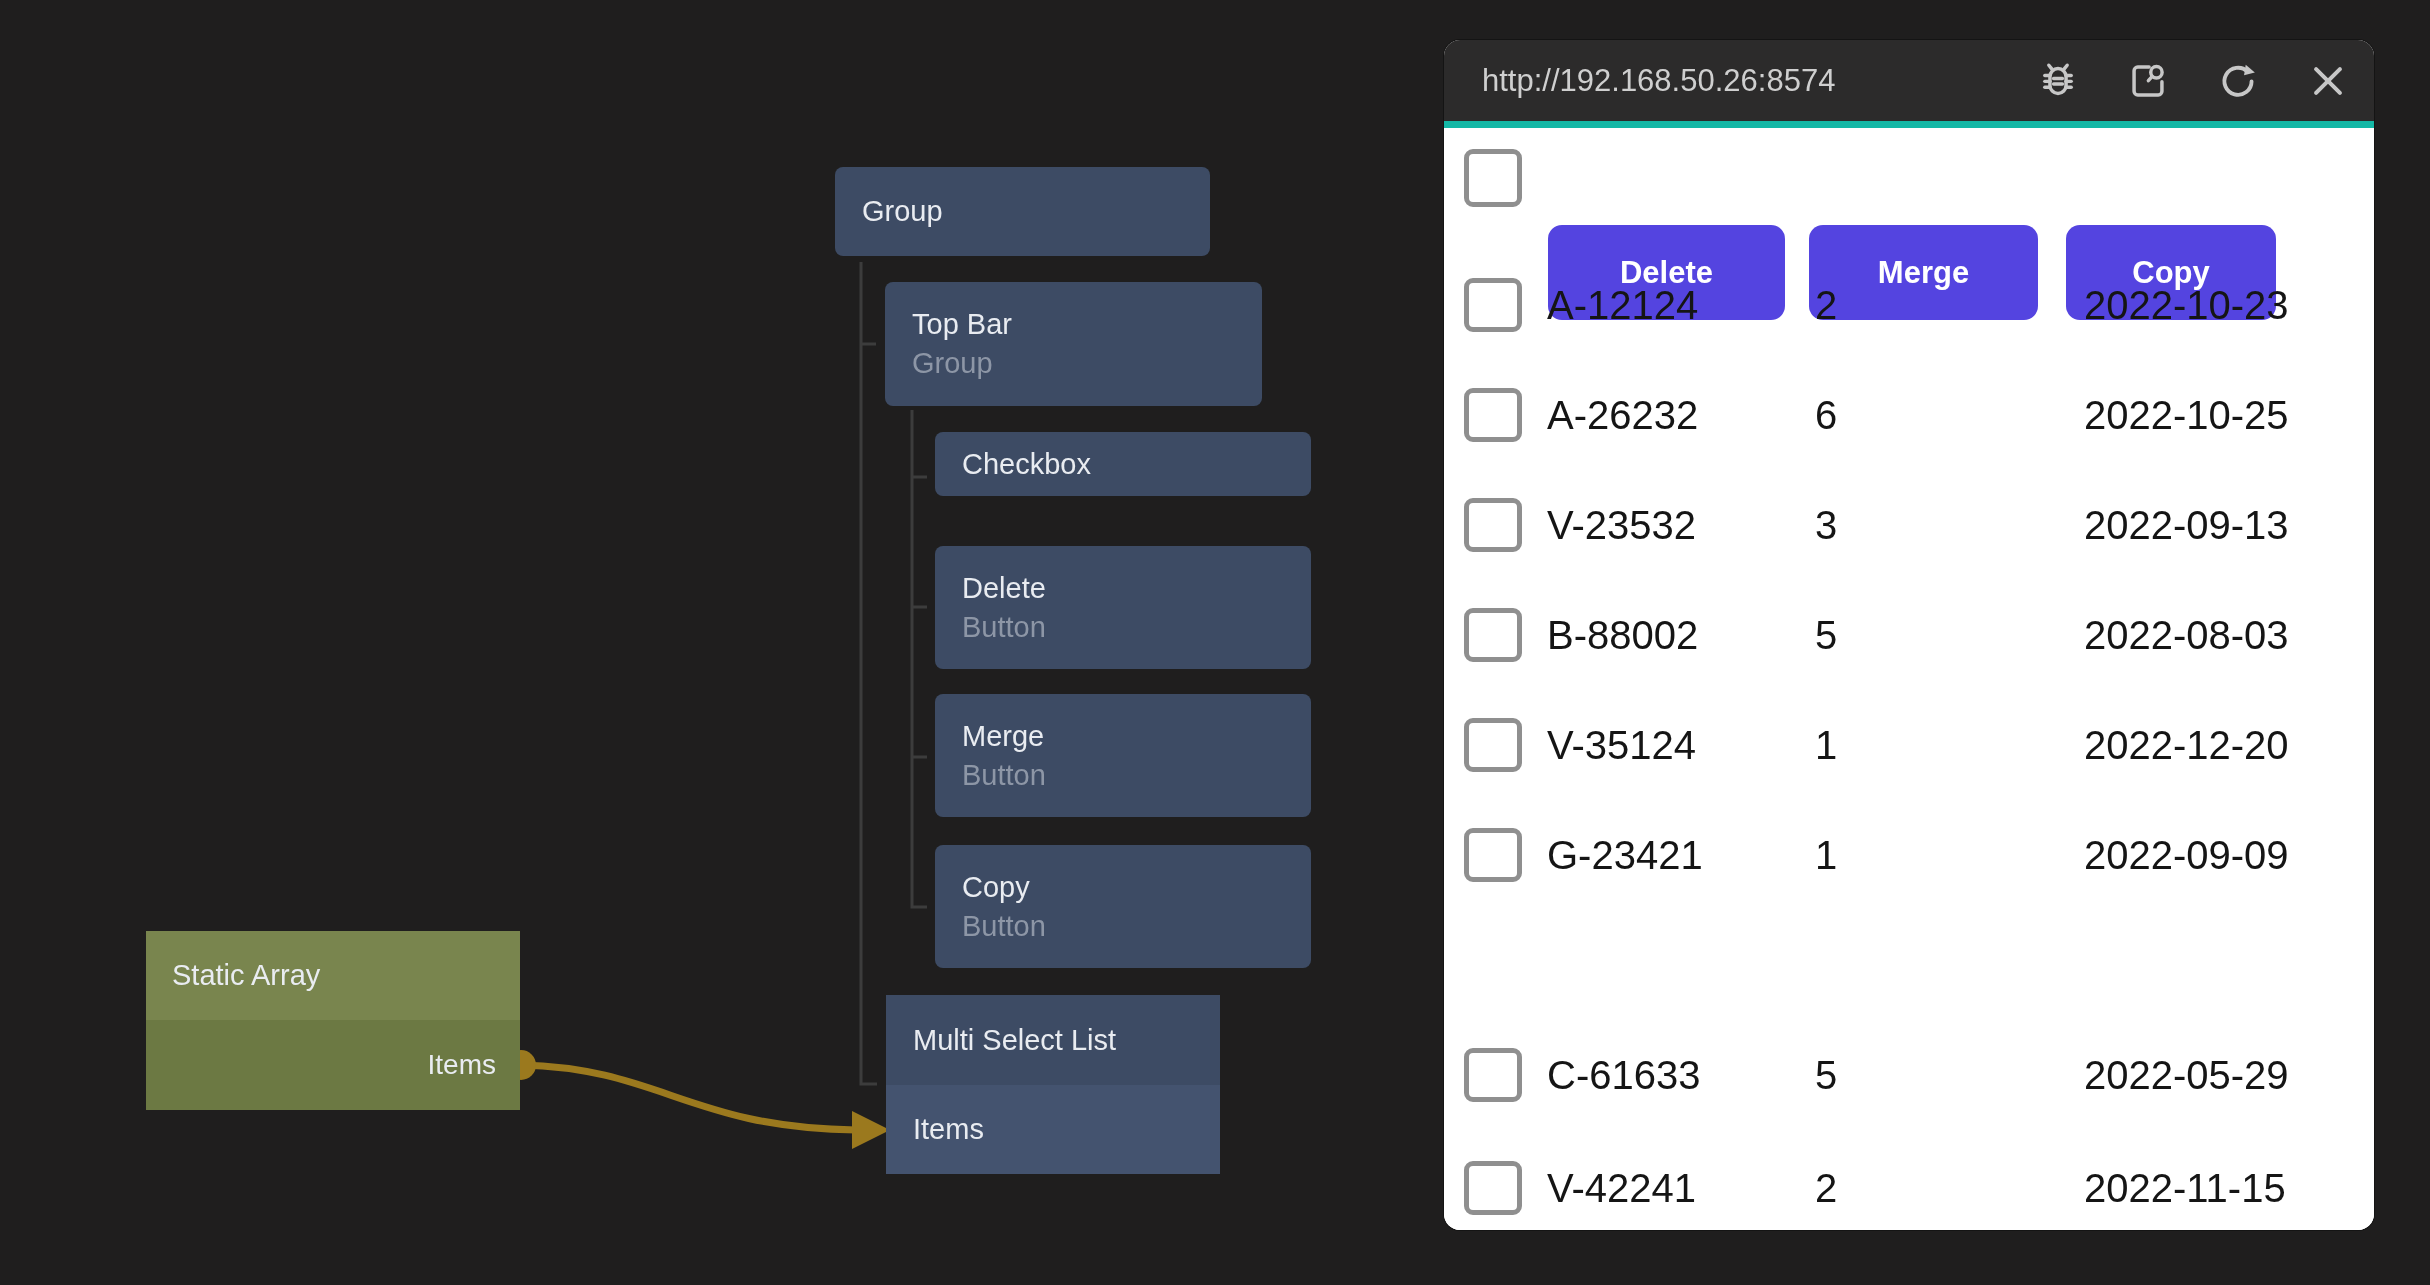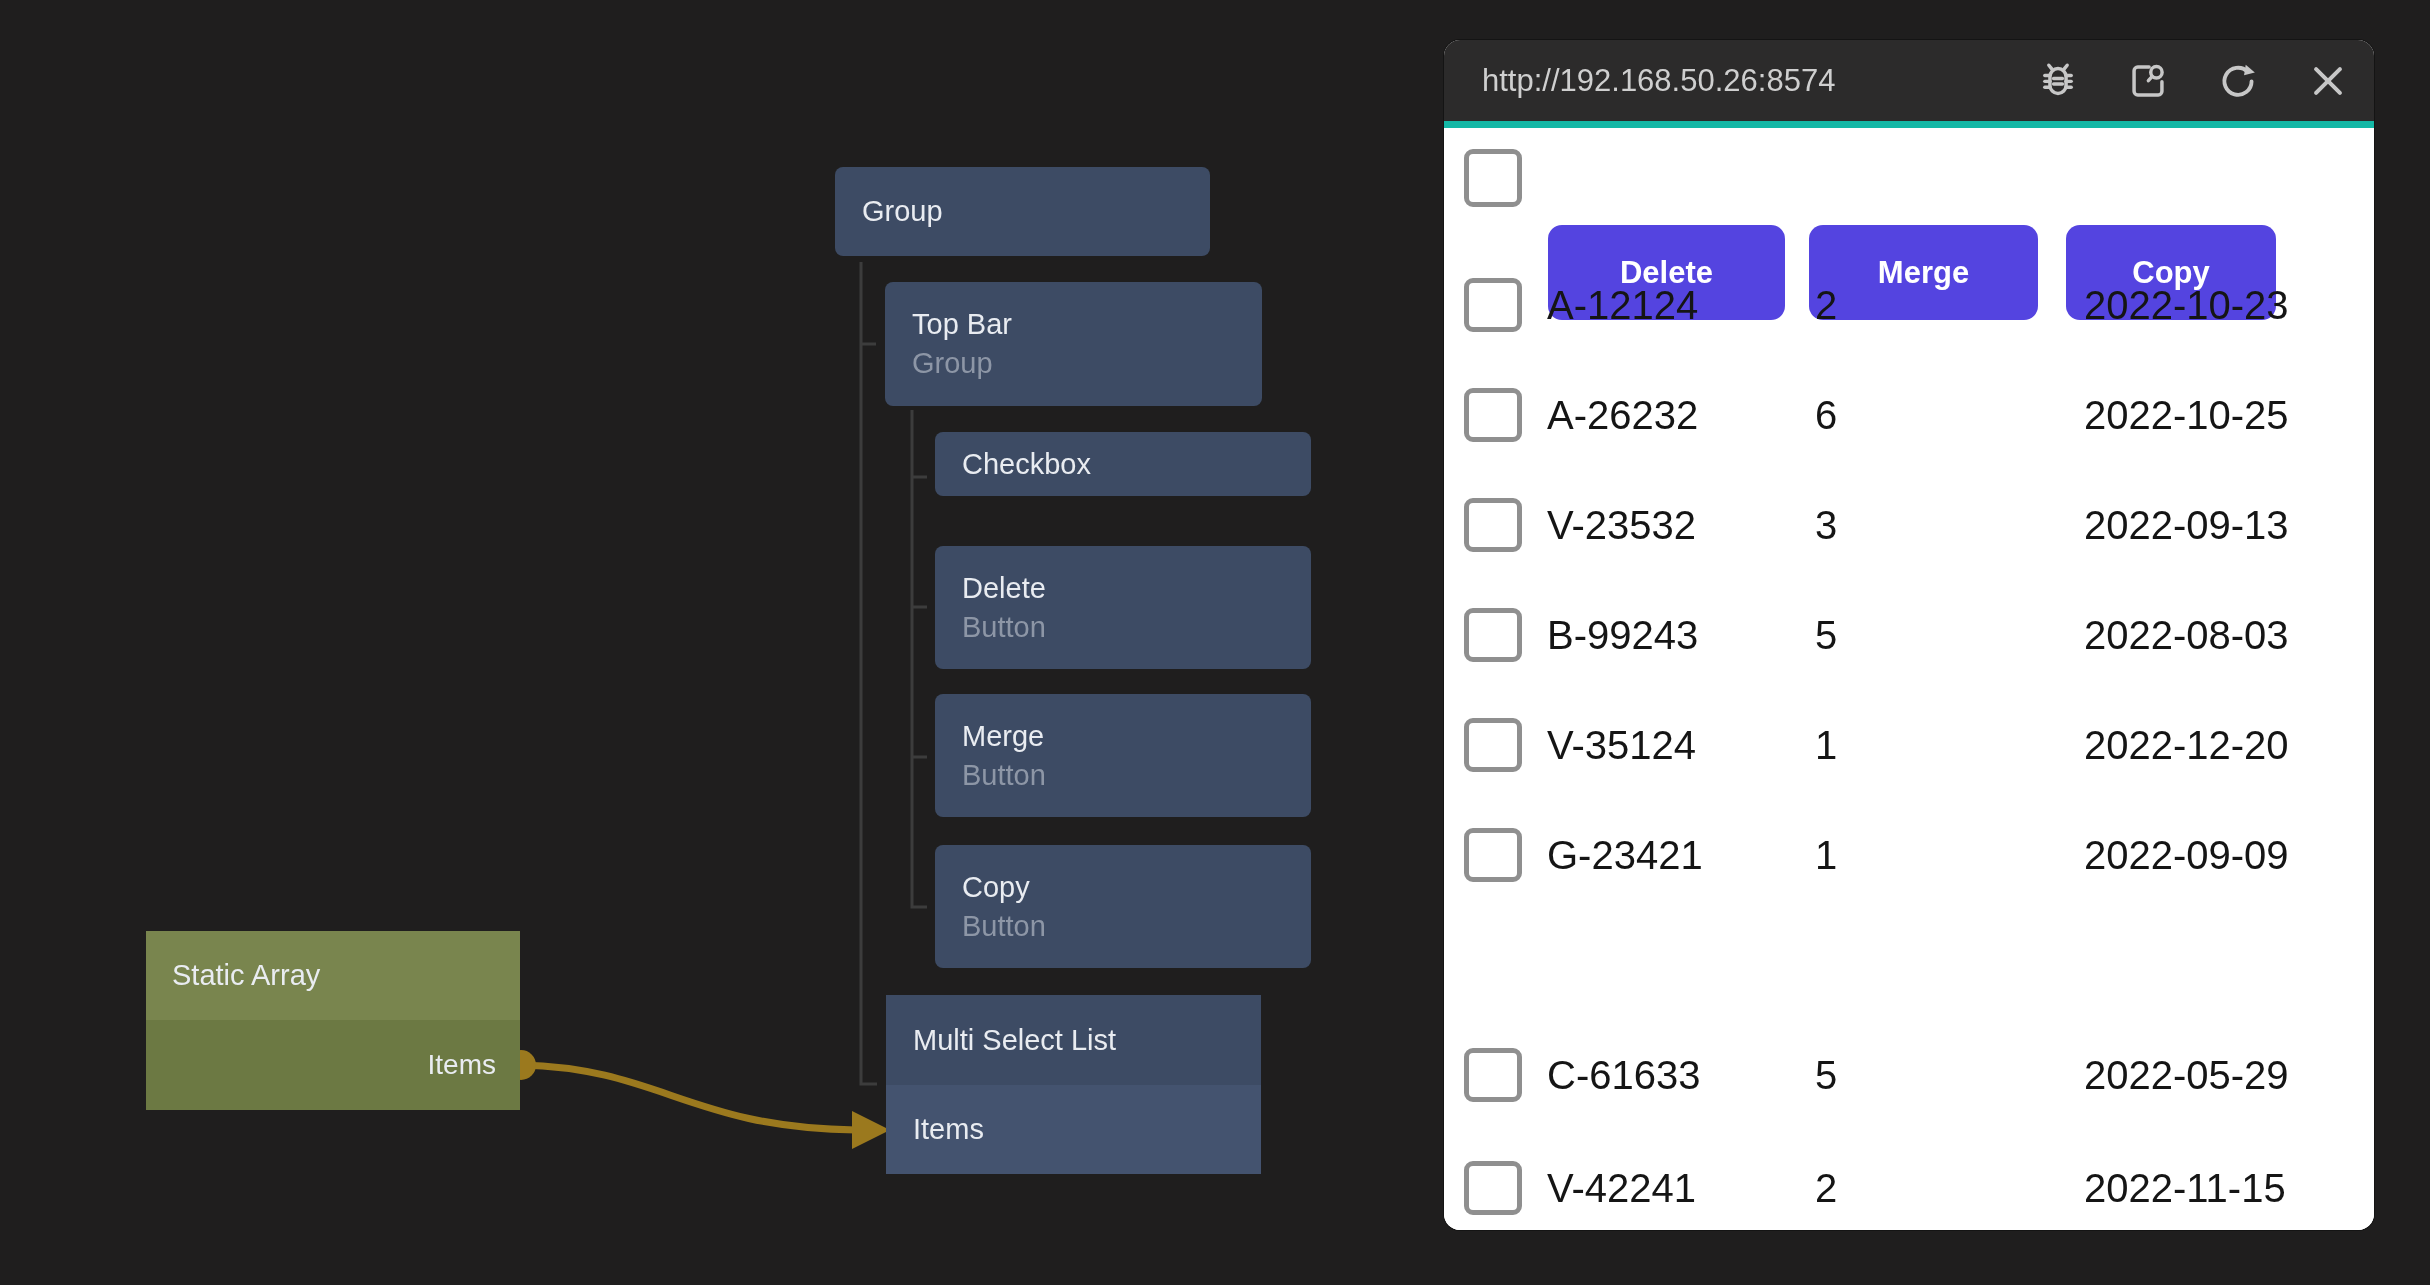--- a/index.html
+++ b/index.html
@@ -83,21 +83,21 @@
   <div class="node double" style="left:935px;top:694px;width:376px;height:123px;">
     <span class="title">Merge</span>
     <span class="subtitle">Button</span>
   </div>
 
   <div class="node double" style="left:935px;top:845px;width:376px;height:123px;">
     <span class="title">Copy</span>
     <span class="subtitle">Button</span>
   </div>
 
-  <div class="node" style="left:886px;top:995px;width:375px;height:179px;padding:16px;">
+  <div class="node" style="left:886px;top:995px;width:334px;height:179px;padding:16px;">
     <div class="node-section" style="top:0;height:90px;padding-left:27px;background:#3d4b64;">
       <span class="title">Multi Select List</span>
     </div>
     <div class="node-section" style="top:90px;height:89px;padding-left:27px;background:#44536f;">
       <span class="title">Items</span>
     </div>
   </div>
 
   <div class="node" style="left:146px;top:931px;width:374px;height:179px;padding:0;background:#f9a8d4;">
     <div class="node-section" style="top:0;height:89px;padding-left:26px;background:#79854e;">
@@ -170,21 +170,21 @@
         <span class="cell date">2022-10-25</span>
       </div>
       <div class="pv-row" style="top:335px;">
         <span class="pv-checkbox"></span>
         <span class="cell id">V-23532</span>
         <span class="cell count">3</span>
         <span class="cell date">2022-09-13</span>
       </div>
       <div class="pv-row" style="top:445px;">
         <span class="pv-checkbox"></span>
-        <span class="cell id">B-99243</span>
+        <span class="cell id">B-88002</span>
         <span class="cell count">5</span>
         <span class="cell date">2022-08-03</span>
       </div>
       <div class="pv-row" style="top:555px;">
         <span class="pv-checkbox"></span>
         <span class="cell id">V-35124</span>
         <span class="cell count">1</span>
         <span class="cell date">2022-12-20</span>
       </div>
       <div class="pv-row" style="top:665px;">

